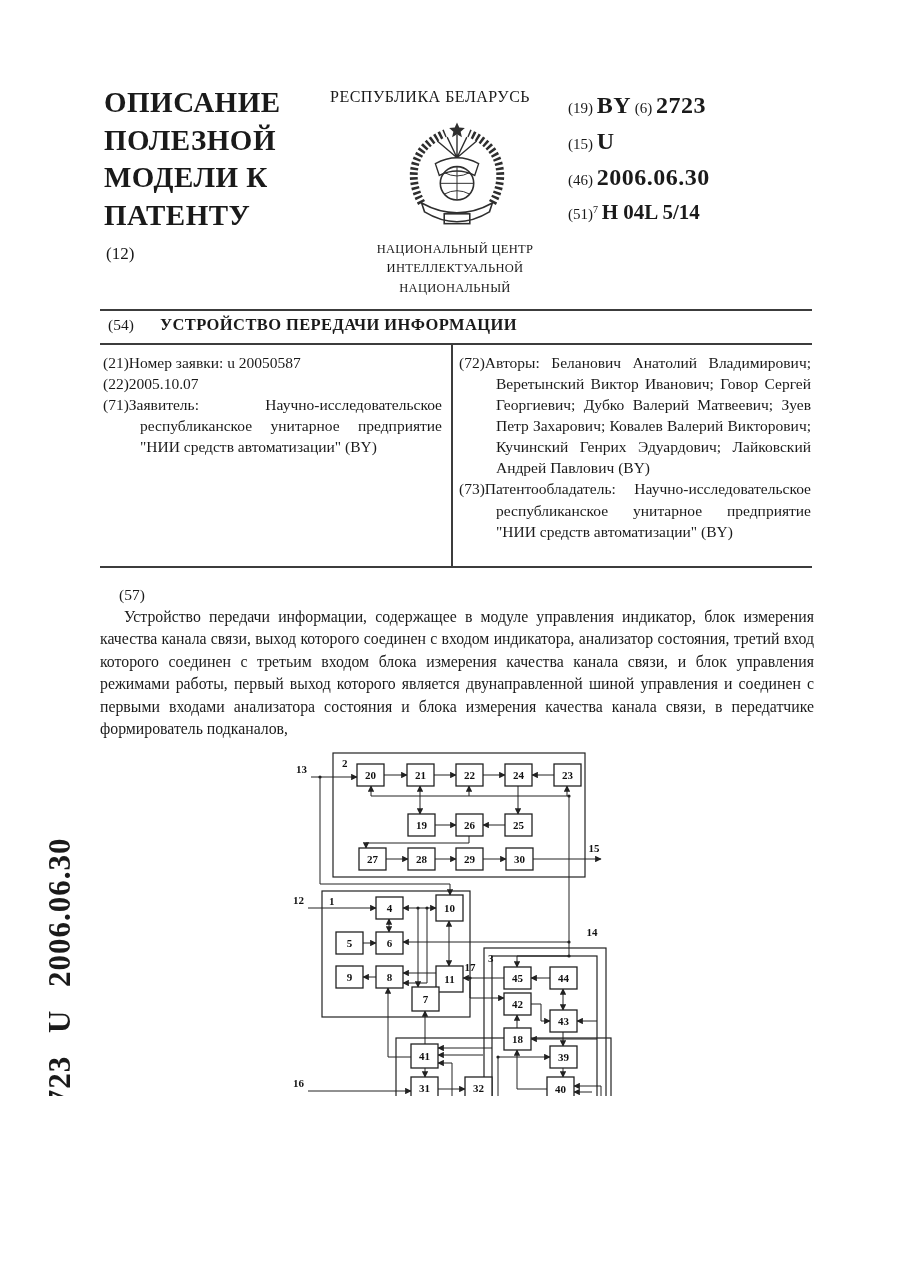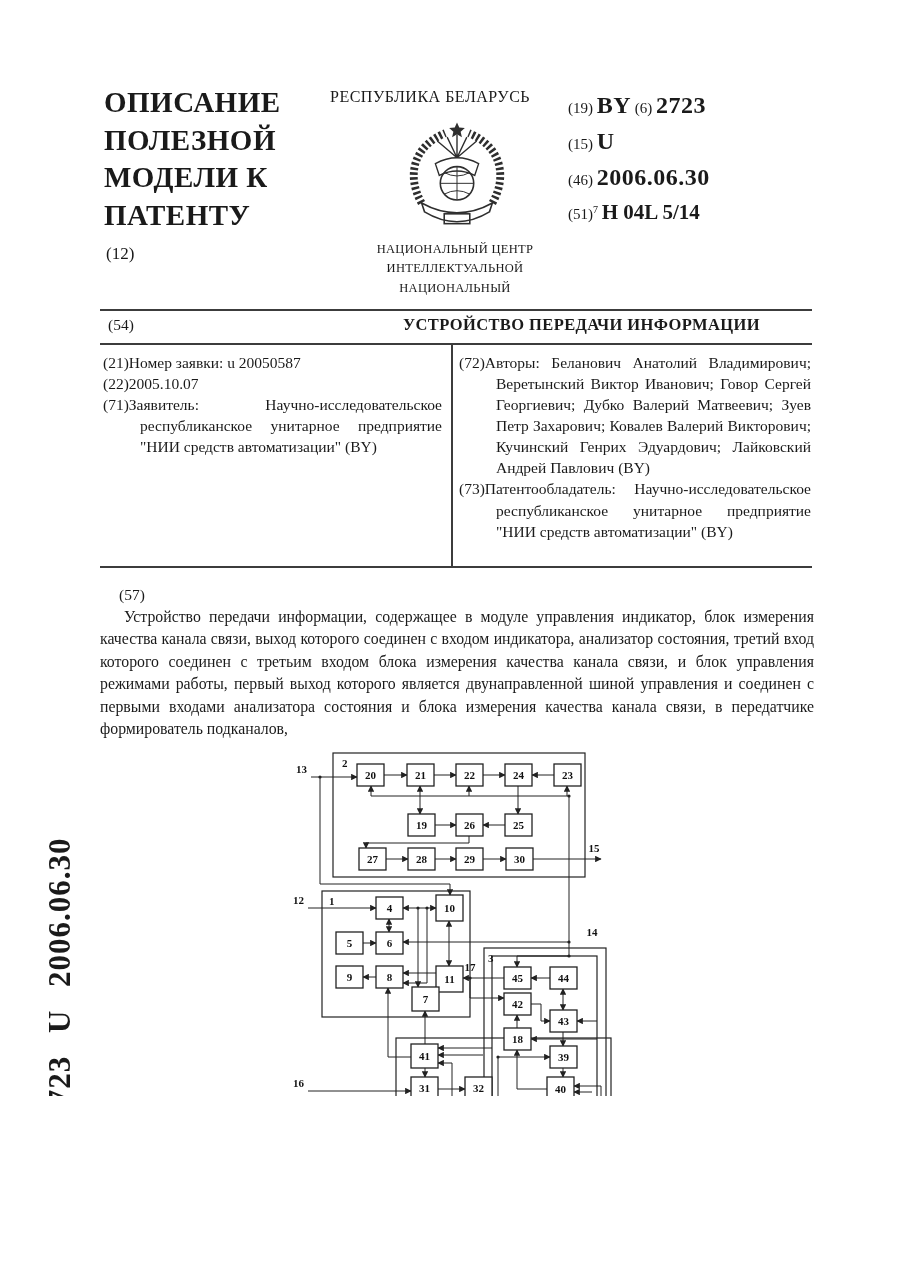--- a/index.html
+++ b/index.html
@@ -19,21 +19,21 @@
   .code-med{font-size:21px;font-weight:bold;}
   sup{font-size:10px;}
   
   .hrule{height:2px;background:#3c3c3c;}
   #rule-top{left:100px;top:309px;width:712px;}
   #rule-mid{left:100px;top:343px;width:712px;height:1.6px;}
   #rule-bot{left:100px;top:566px;width:712px;height:1.6px;}
   #col-divider{left:451px;top:344px;width:1.6px;height:222px;background:#3c3c3c;}
   
   #title-code{left:108px;top:316px;font-size:15.5px;}
-  #invention-title{left:160px;top:315px;width:600px;text-align:right;font-size:16.5px;font-weight:bold;letter-spacing:0.4px;}
+  #invention-title{left:160px;top:315px;width:600px;text-align:left;font-size:16.5px;font-weight:bold;letter-spacing:0.4px;}
   
   .bib{font-size:15.5px;line-height:1.36;text-align:justify;}
   #bib-left{left:103px;top:352px;width:339px;}
   #bib-right{left:459px;top:352px;width:352px;}
   .bib-item{padding-left:37px;text-indent:-37px;}
   .bib-code{}
   
   #abstract-code{left:119px;top:586px;font-size:15.5px;}
   #abstract-text{left:100px;top:606px;width:714px;font-size:15.8px;line-height:1.42;text-align:justify;text-indent:24px;}
   

